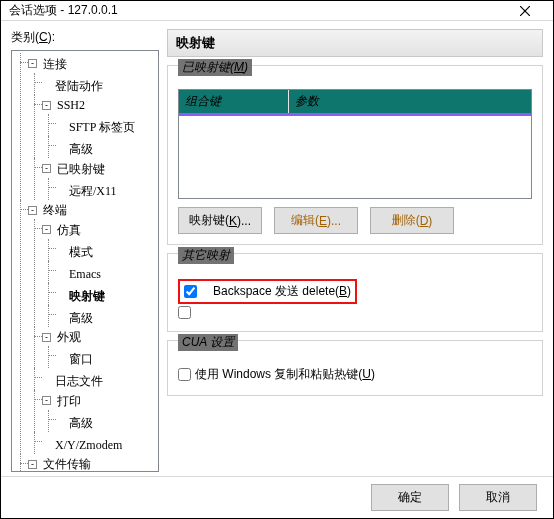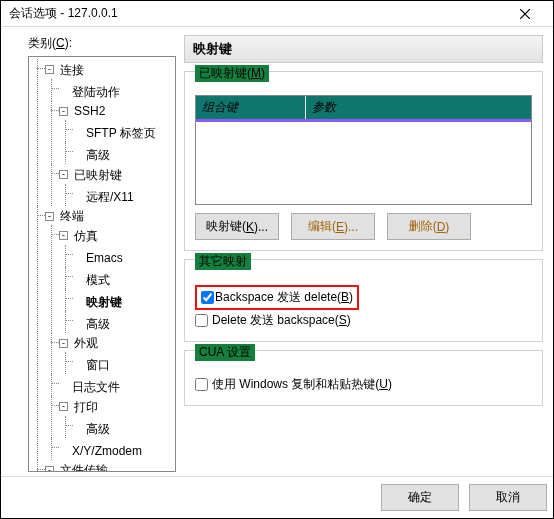--- a/index.html
+++ b/index.html
@@ -1,65 +1,65 @@
 <!DOCTYPE html>
 <html><head>
 <meta charset="utf-8">
 <style>
   * { box-sizing: border-box; font-family: "Microsoft YaHei", "Segoe UI", Tahoma, sans-serif; }
   html, body { margin: 0; padding: 0; }
   body { width: 554px; height: 519px; background: #fff; font-size: 12px; color: #000; }
 
   .dialog { width: 100%; height: 100%; display: flex; flex-direction: column; border: 1px solid #000; }
-  .titlebar { height: 26px; background: #fff; border-bottom: 1px solid #d9d9d9; display: flex; align-items: center; padding: 8px 8px; }
+  .titlebar { height: 20px; background: #fff; border-bottom: 1px solid #d9d9d9; display: flex; align-items: center; padding: 8px 8px; }
   .titlebar .title { flex: 1; }
   .titlebar .close { width: 40px; height: 100%; display: flex; align-items: center; justify-content: center; font-size: 14px; cursor: pointer; }
   .close svg { width: 10px; height: 10px; }
 
-  .body { flex: 1; display: flex; padding: 8px 10px 4px 10px; gap: 8px; overflow: hidden; margin-left: 17px; }
+  .body { flex: 1; display: flex; padding: 8px 10px 4px 10px; gap: 8px; overflow: hidden; }
 
   .left-col { width: 148px; display: flex; flex-direction: column; }
   .cat-label { margin-bottom: 4px; }
   .tree-wrap { flex: 1; border: 1px solid #828790; background: #fff; overflow: auto; padding: 2px 0 2px 2px; }
   .tree ul { list-style: none; margin: 0; padding: 0; }
   .tree > ul { margin-left: 0; }
   .tree li { position: relative; padding-left: 14px; line-height: 18px; white-space: nowrap; }
   .tree li::before { content: ""; position: absolute; left: 6px; top: 0; bottom: 0; border-left: 1px dotted #888; }
   .tree li::after { content: ""; position: absolute; left: 6px; top: 9px; width: 8px; border-top: 1px dotted #888; }
   .tree > ul > li::before { left: 6px; }
   .tree .row { display: inline-flex; align-items: center; gap: 2px; cursor: default; }
   .tree .tgl { width: 9px; height: 9px; border: 1px solid #888; background: #fff; display: inline-flex; align-items: center; justify-content: center; font-size: 9px; line-height: 7px; margin-right: 2px; position: relative; z-index: 1; }
   .tree .sp { width: 9px; display: inline-block; }
-  .tree .lbl { padding: 0 2px; }
+  .tree .lbl { padding: 0 2px; font-family: Liberation Serif, serif; }
   .tree .sel { font-weight: bold; }
 
   .right-col { flex: 1; display: flex; flex-direction: column; gap: 8px; overflow: hidden; }
 
   .rhead { background: linear-gradient(#f3f3f3,#e3e3e3); border: 1px solid #c9c9c9; padding: 4px 8px; font-weight: bold; font-size: 13px; }
 
   .group { border: 1px solid #d2d2d2; padding: 8px 10px 10px 10px; position: relative; }
-  .group-title { position: relative; top: -15px; margin-bottom: -10px; display: inline-block; background: #15803d; padding: 0 4px; }
+  .group-title { position: relative; top: -15px; margin-bottom: -10px; display: inline-block; background: #737373; padding: 0 4px; font-style: italic; }
 
   .listbox { border: 1px solid #828790; background: #fff; height: 110px; }
   .list-header { display: flex; background: #0f766e; border-bottom: 3px solid #8b5cf6; font-style: italic; }
   .list-header .col { padding: 3px 6px; border-right: 1px solid #e5e5e5; }
   .col.c1 { width: 110px; }
   .col.c2 { width: 110px; }
   .col.c3 { flex: 1; border-right: none; }
 
   .btn-row { display: flex; gap: 12px; margin-top: 8px; }
   .btn { min-width: 84px; height: 27px; background: #e1e1e1; border: 1px solid #adadad; display: inline-flex; align-items: center; justify-content: center; padding: 0 10px; cursor: pointer; }
   .btn.disabled { color: #a16207; cursor: default; }
 
   .chk-row { display: flex; align-items: center; gap: 4px; margin: 2px 0; }
   .chk-row input { margin: 0; }
 
-  .hl-red { border: 2px solid #e11; padding: 2px 4px; display: inline-flex; align-items: center; gap: 1px; }
-
-  .footer { height: 42px; border-top: 1px solid #d9d9d9; display: flex; align-items: center; justify-content: flex-end; gap: 10px; padding: 0 6px; }
+  .hl-red { border: 2px solid #e11; padding: 2px 4px; display: inline-flex; align-items: center; gap: 16px; }
+
+  .footer { height: 42px; border-top: 1px solid #d9d9d9; display: flex; align-items: center; justify-content: flex-end; gap: 10px; padding: 0 16px; }
   .footer .btn { min-width: 78px; }
 
   .u { text-decoration: underline; }
 </style>
 </head>
 <body>
 
 <div class="dialog">
 
   <div class="titlebar">
@@ -128,25 +128,25 @@
                 </span>
               <ul>
                 <li>
                   <span class="row">
                       <span class="tgl">-</span>
                       <span class="lbl">仿真</span>
                     </span>
                   <ul>
                     <li><span class="row">
                           <span class="sp"></span>
+                          <span class="lbl">模式</span>
+                        </span></li>
+                    <li><span class="row">
+                          <span class="sp"></span>
                           <span class="lbl">Emacs</span>
-                        </span></li>
-                    <li><span class="row">
-                          <span class="sp"></span>
-                          <span class="lbl">模式</span>
                         </span></li>
                     <li><span class="row">
                           <span class="sp"></span>
                           <span class="lbl sel">映射键</span>
                         </span></li>
                     <li><span class="row">
                           <span class="sp"></span>
                           <span class="lbl">高级</span>
                         </span></li>
                   </ul>
@@ -235,23 +235,20 @@
         <div class="chk-row">
           <span class="hl-red">
             <input type="checkbox" checked="" style="">
             <label>
               <span>Backspace 发送 delete(</span><span class="u">B</span><span>)</span>
             </label>
           </span>
         </div>
         <div class="chk-row">
           <input type="checkbox" style="">
-          <label>
-            <span>Delete 发送 backspace(</span><span class="u">S</span><span>)</span>
-          </label>
         </div>
       </div>
 
       <div class="group">
         <div class="group-title">CUA 设置</div>
         <div class="chk-row">
           <input type="checkbox" style="">
           <label>
             <span>使用 Windows 复制和粘贴热键(</span><span class="u">U</span><span>)</span>
           </label>

